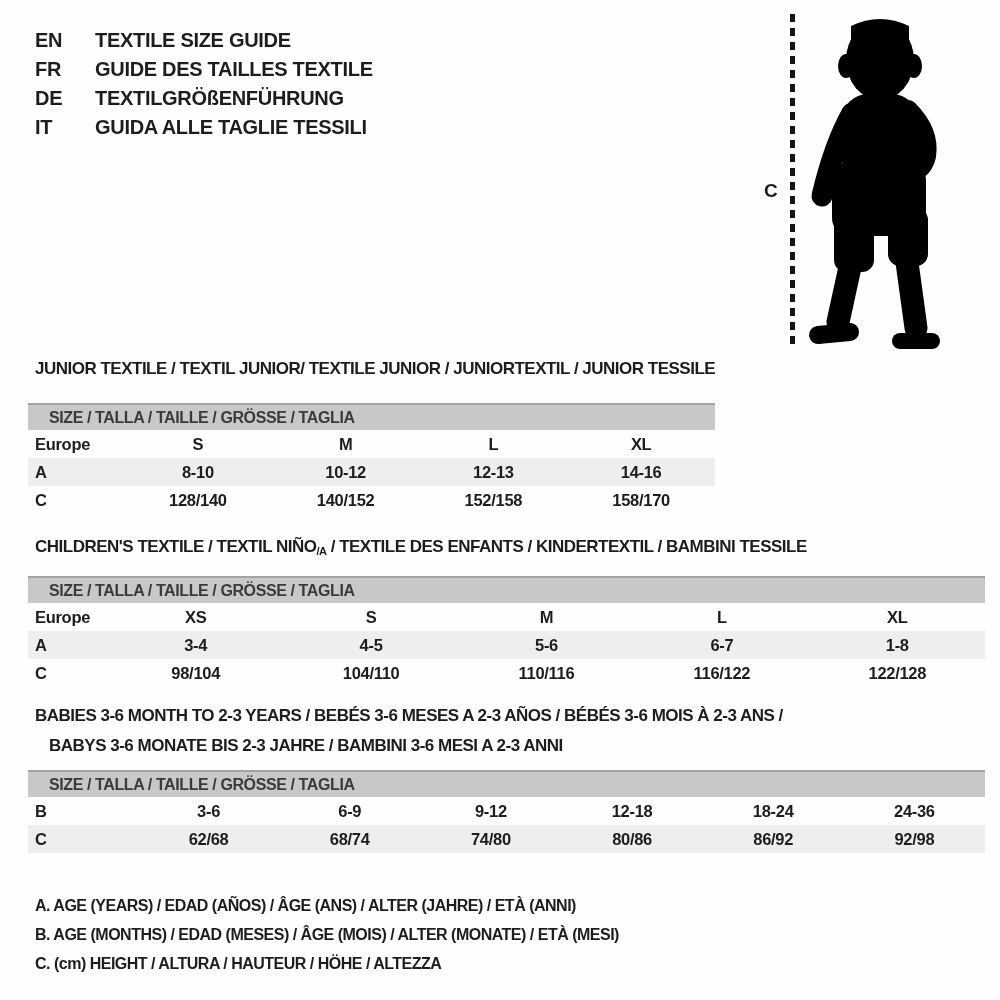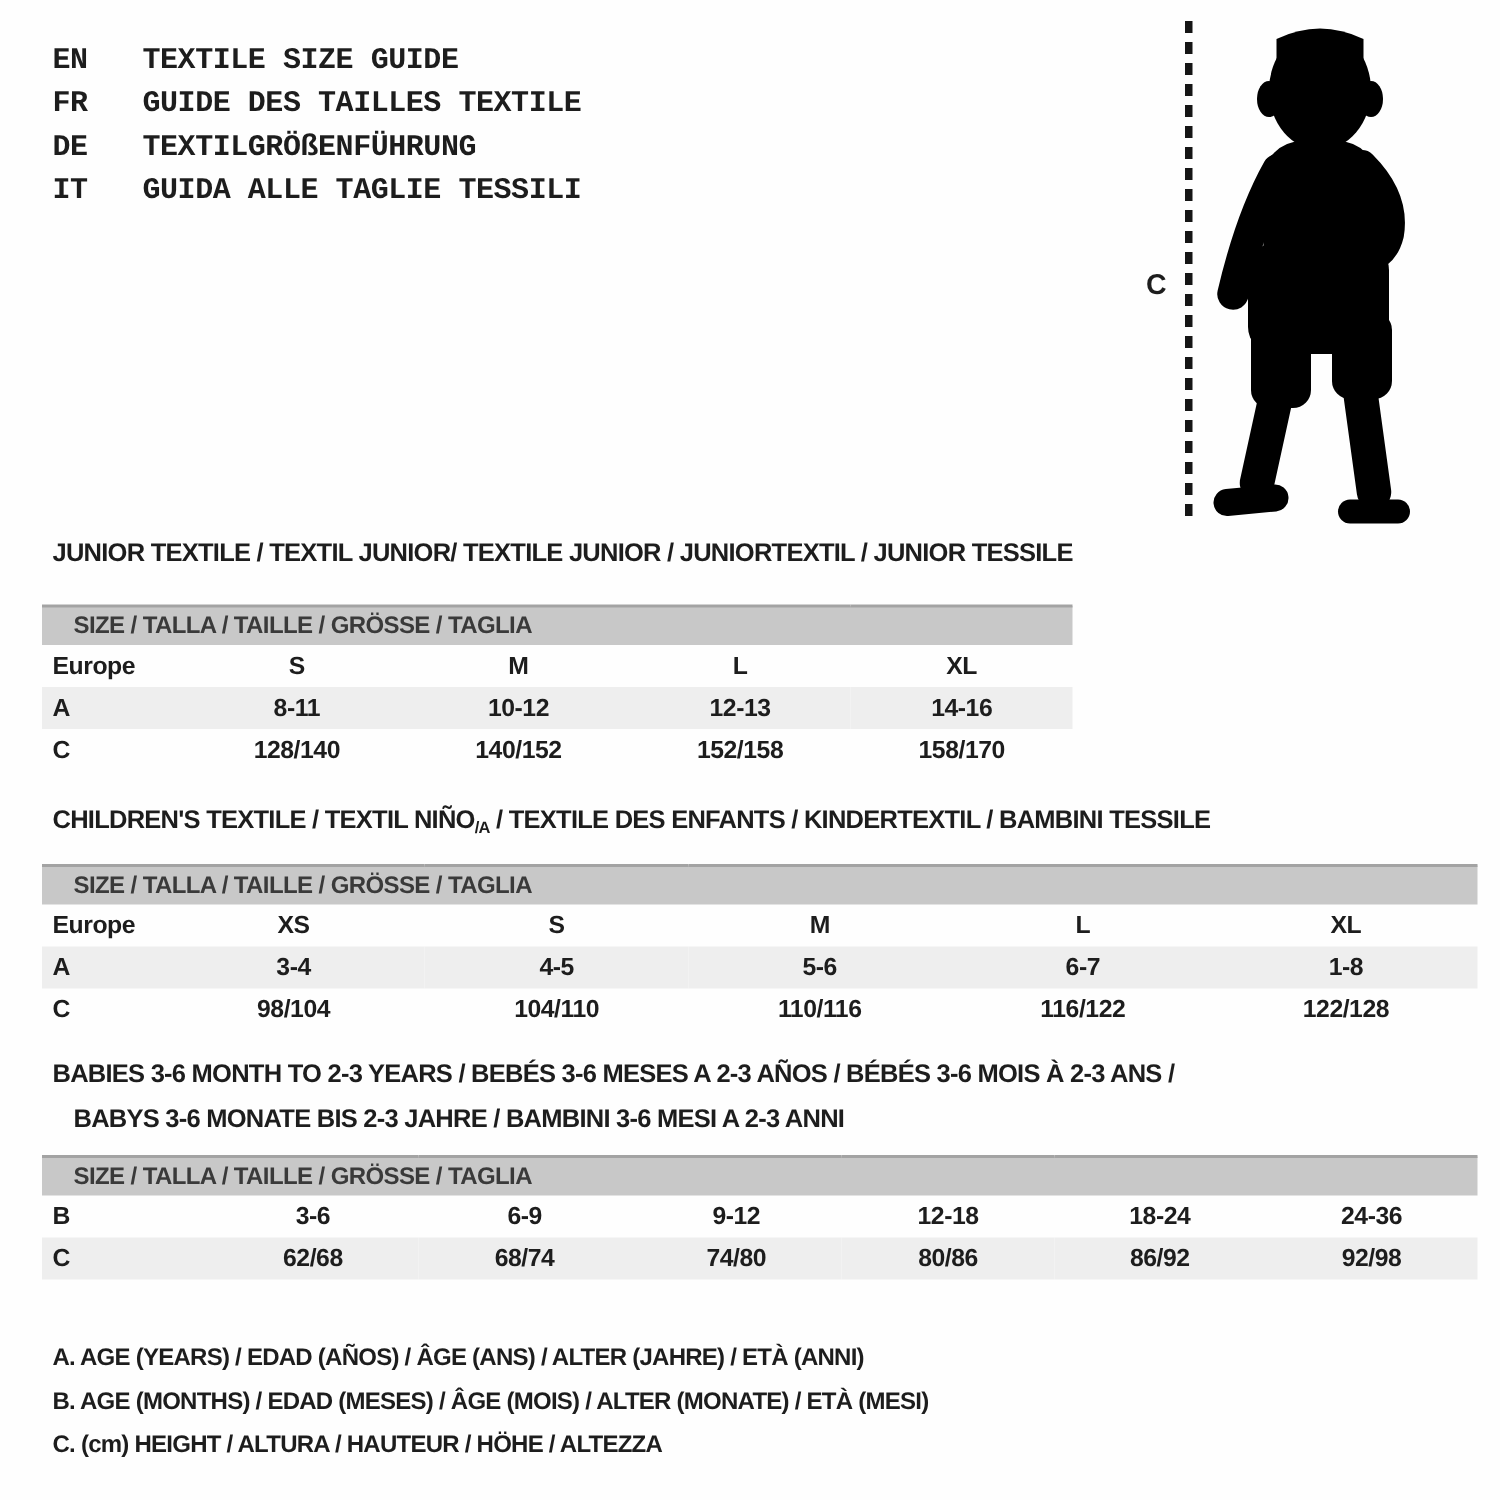--- a/index.html
+++ b/index.html
@@ -7,21 +7,21 @@
   body {
     position:relative;
     background:#fefefe;
     font-family:"Liberation Sans", sans-serif;
     font-weight:bold;
     color:#1d1d1d;
     overflow:hidden;
   }
 
   
-  .lang-block { position:absolute; left:35px; top:26px;font-family:Liberation Mono, monospace; }
+  .lang-block { position:absolute; left:35px; top:26px; }
   .lang-row { display:flex; height:29px; align-items:center; }
   .lang-code { width:60px; font-size:20px; letter-spacing:-0.3px; }
   .lang-label { font-size:20px; letter-spacing:-0.3px; white-space:nowrap; }
 
   
   .height-line {
     position:absolute; left:790px; top:14px; width:5px; height:332px;
     background:repeating-linear-gradient(to bottom,#151515 0 8px,transparent 8px 14px);
   }
   .height-label { position:absolute; left:764px; top:180px; font-size:19px; }
@@ -129,21 +129,21 @@
   </tr>
   <tr>
     <td class="rowlabel">Europe</td>
     <td>S</td>
     <td>M</td>
     <td>L</td>
     <td>XL</td>
   </tr>
   <tr class="alt">
     <td class="rowlabel">A</td>
-    <td>8-11</td>
+    <td>8-10</td>
     <td>10-12</td>
     <td>12-13</td>
     <td>14-16</td>
   </tr>
   <tr>
     <td class="rowlabel">C</td>
     <td>128/140</td>
     <td>140/152</td>
     <td>152/158</td>
     <td>158/170</td>

